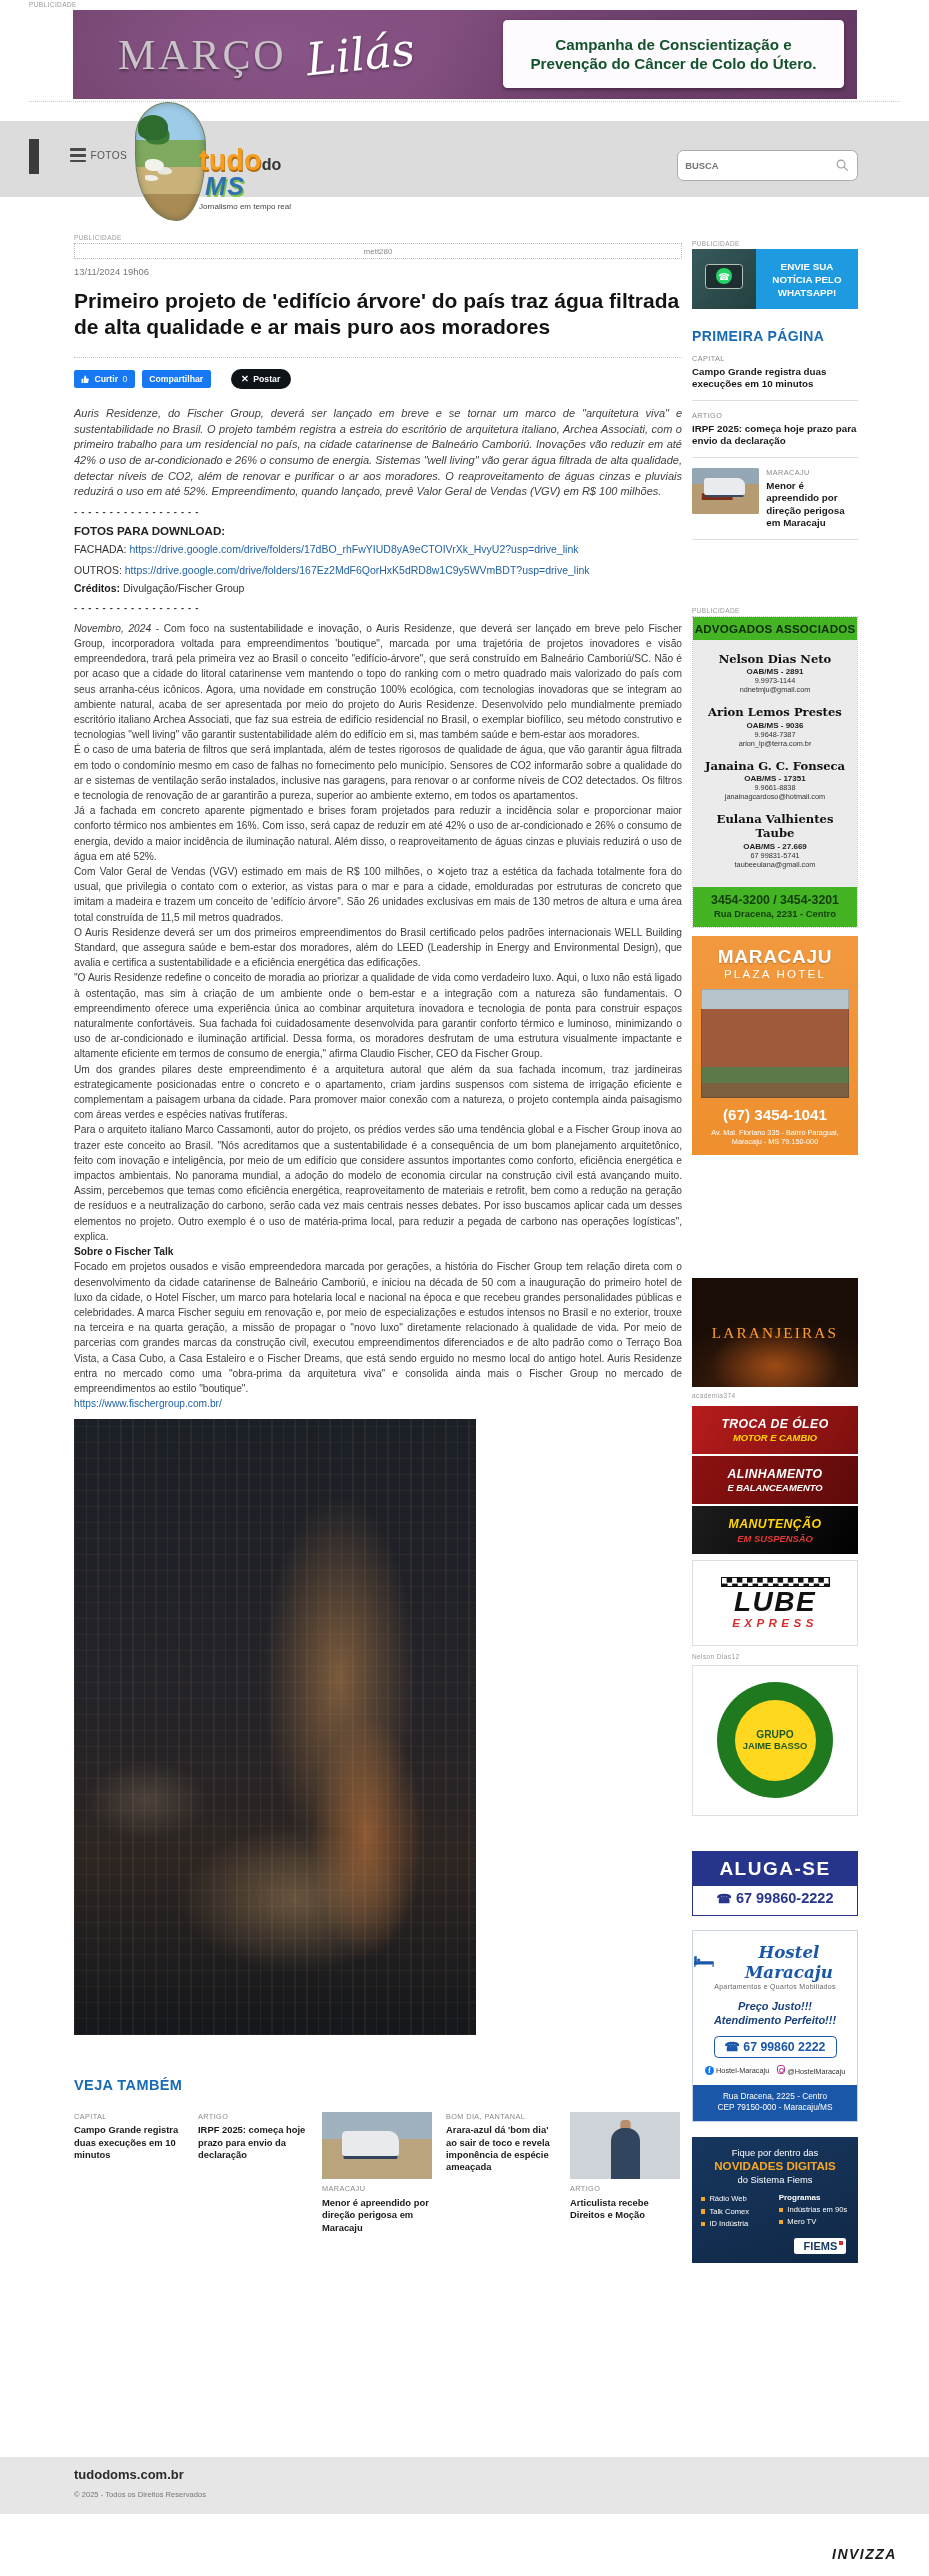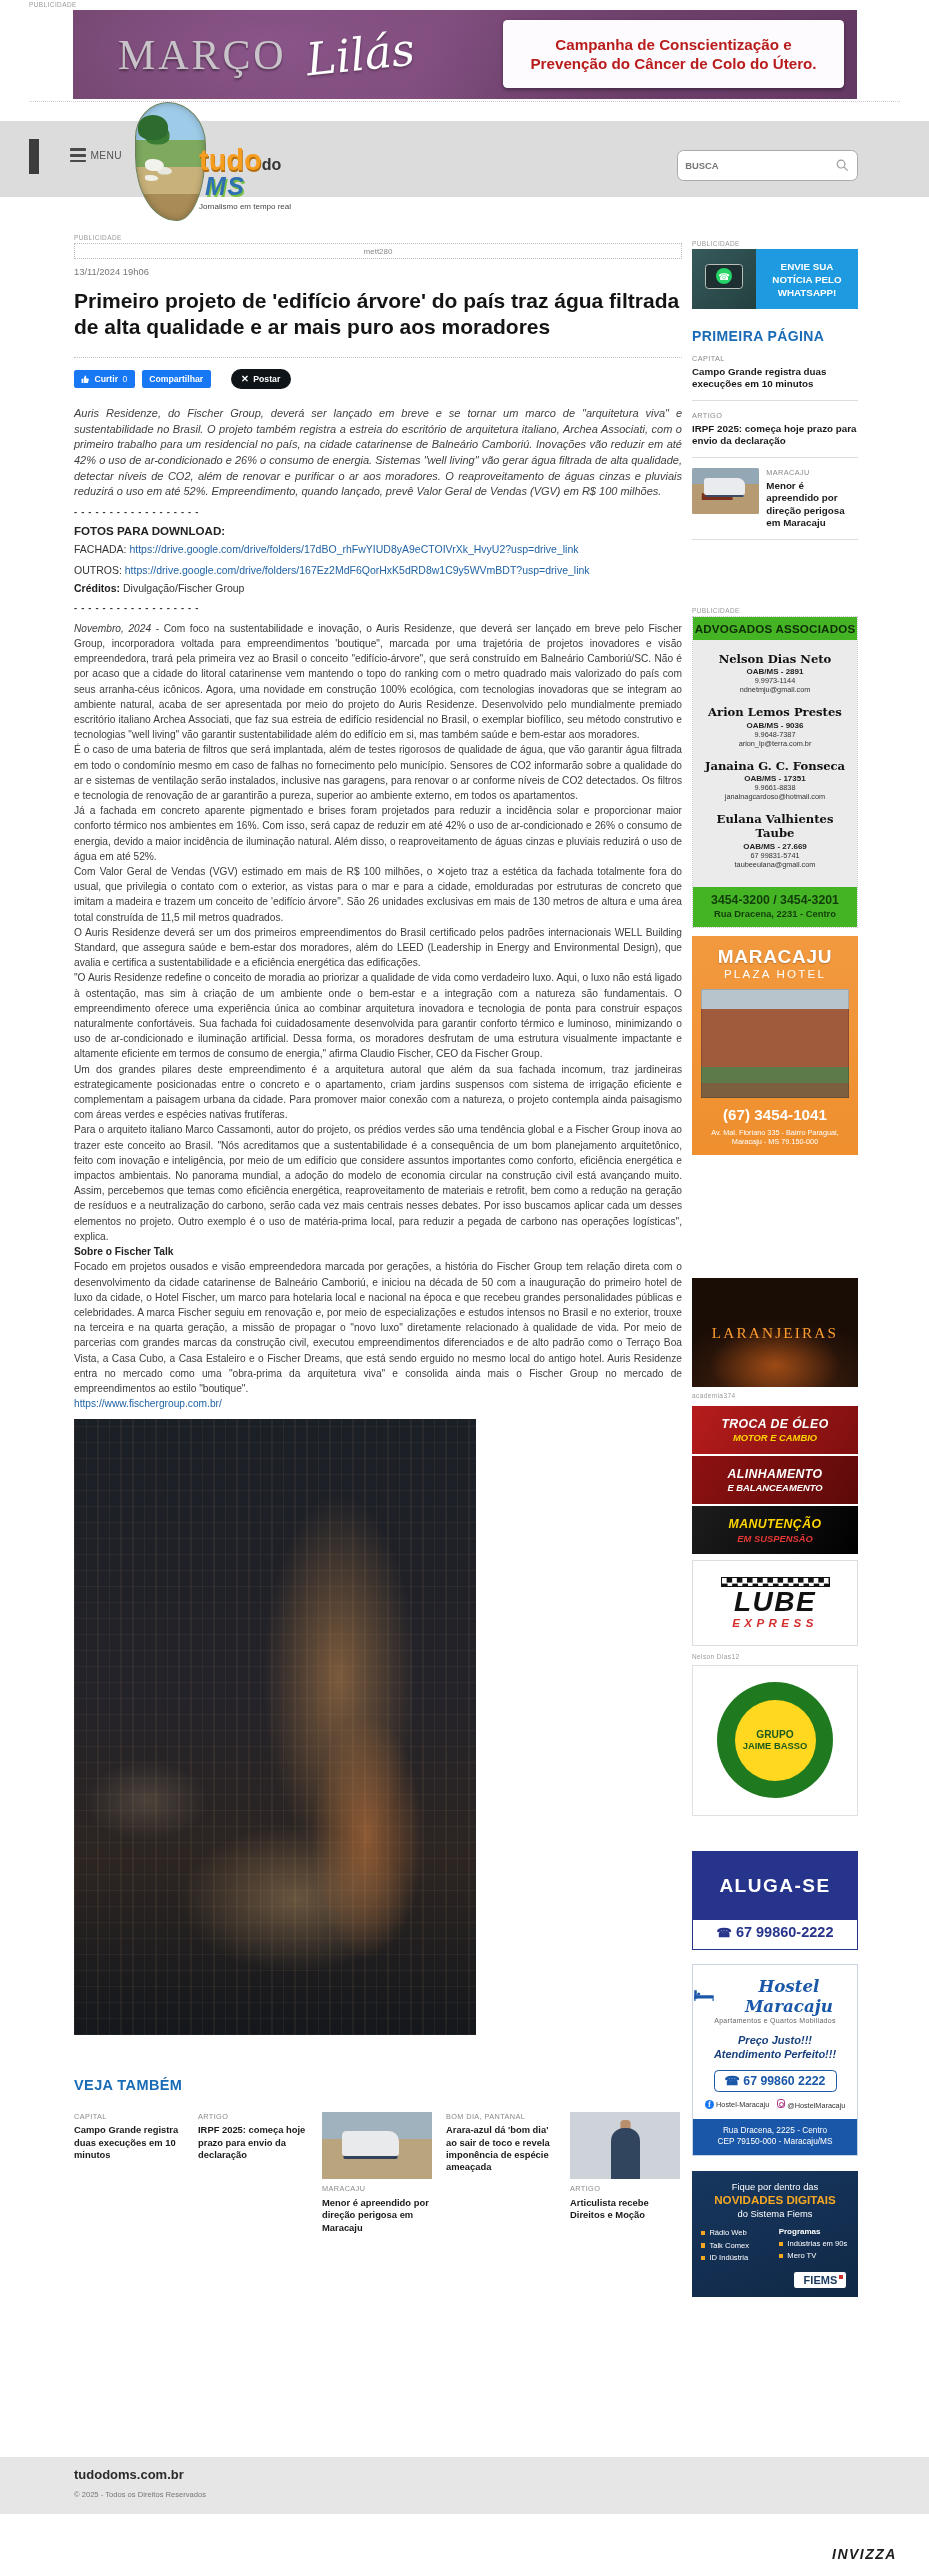--- a/index.html
+++ b/index.html
@@ -15,21 +15,21 @@
                radial-gradient(363px 160px at 80% 80%, #6a3d69, transparent 75%),
                linear-gradient(115deg,#74466f,#7f4d7c 45%,#5f365e);
     display:flex; align-items:center;gap:9px; }
   #banner .serif-word { font-family:"Liberation Serif", serif; font-size:42px; color:#c9c4c9;
     letter-spacing:2.9px; margin-left:45px; text-shadow:0 1.5px 2.2px rgba(0,0,0,.4); }
   #banner .script-word { font-family:"DejaVu Serif", serif; font-style:italic; font-size:45px;
     color:#fff; margin-left:10.2px; transform:rotate(-6deg); text-shadow:0 1.5px 2.9px rgba(0,0,0,.35); }
   #banner .banner-box { position:absolute; right:13px; top:10.2px; width:341px; height:68px; background:#fdfbfd;
     border-radius:4.4px; box-shadow:0 1.5px 3.6px rgba(0,0,0,.35); display:flex; flex-direction:column;
     justify-content:center; align-items:center; }
-  #banner .banner-box div { color:#b91c1c; font-size:15.2px; font-weight:bold; line-height:19.6px; }
+  #banner .banner-box div { color:#14532d; font-size:15.2px; font-weight:bold; line-height:19.6px; }
   #banner-sep { position:absolute; left:29px; top:101px; width:871px; border-top:1.5px dotted #d8c6d6; }
 
   
   #header-bar { position:absolute; left:0; top:121px; width:929px; height:76px; background:#dcdcdc; }
   #menu-tab { position:absolute; left:29px; top:139px; width:10.2px; height:35px; background:#3c3c3c; }
   #menu-group { position:absolute; left:70px; top:148px; display:flex; align-items:center; cursor:pointer; }
   #menu-group .bars { display:flex; flex-direction:column; gap:2.9px; margin-right:4.4px; }
   #menu-group .bars span { display:block; width:16px; height:2.9px; background:#4a4a4a; border-radius:0.7px; }
   #menu-group .menu-word { font-size:10.2px; color:#555; letter-spacing:0.4px; }
   #logo { position:absolute; left:135px; top:102px; width:158px; height:123px; z-index:5; }
@@ -183,21 +183,21 @@
     align-items:center; justify-content:center; cursor:pointer; }
   #jaime-circle { width:116px; height:116px; border-radius:50%; background:#1f7a1f;
     display:flex; align-items:center; justify-content:center; }
   #jaime-inner { width:81px; height:81px; border-radius:50%; background:#ffd81f; display:flex;
     flex-direction:column; align-items:center; justify-content:center; text-align:center; }
   #jaime-inner .j1 { font-size:10.2px; font-weight:bold; color:#1f5a1f; }
   #jaime-inner .j2 { font-size:9.4px; font-weight:bold; color:#1f5a1f; }
 
   #aluga-ad { margin-top:35px; border:1.5px solid #27348b; background:#fff; cursor:pointer; }
   #aluga-head { background:#27348b; color:#fff; text-align:center; font-size:19px; font-weight:bold;
-    letter-spacing:1.5px; padding:23px 0; }
+    letter-spacing:1.5px; padding:6px 0; }
   #aluga-body { text-align:center; padding:8.7px 0 7.3px; }
   #aluga-body svg { display:block; margin:0 auto; }
   #aluga-l1, #aluga-l2 { font-size:11.6px; font-weight:bold; color:#1b2a6b; line-height:14.5px; }
   #aluga-phone { text-align:center; font-size:14.5px; font-weight:bold; color:#27348b; padding:4.4px 0 8.7px; }
   #aluga-phone .ph-ico { font-size:12.3px; }
 
   #hostel-ad { margin-top:14.5px; border:0.7px solid #c9d4e4; background:#fff; text-align:center;
     padding-top:10.2px; cursor:pointer; }
   #hostel-logo-row { display:flex; align-items:center; justify-content:center; gap:5.8px; color:#1a57a8; }
   #hostel-name { font-family:"DejaVu Serif", serif; font-style:italic; font-size:16.7px; font-weight:bold; color:#1a57a8; }
@@ -252,21 +252,21 @@
   <div id="banner-sep"></div>
 
   <div id="header-bar"></div>
   <div id="menu-tab"></div>
   <div id="menu-group">
     <span class="bars">
         <span></span>
         <span></span>
         <span></span>
       </span>
-    <span class="menu-word">MENU</span>
+    <span class="menu-word">FOTOS</span>
   </div>
   <div id="logo">
     <div class="map"></div>
     <div class="tree"></div>
     <div class="cow"></div>
     <div class="wordmark">
       <span class="w1">tudo</span><span class="w2">do</span>
     </div>
     <div class="w3">MS</div>
     <div class="tagline">Jornalismo em tempo real</div>

